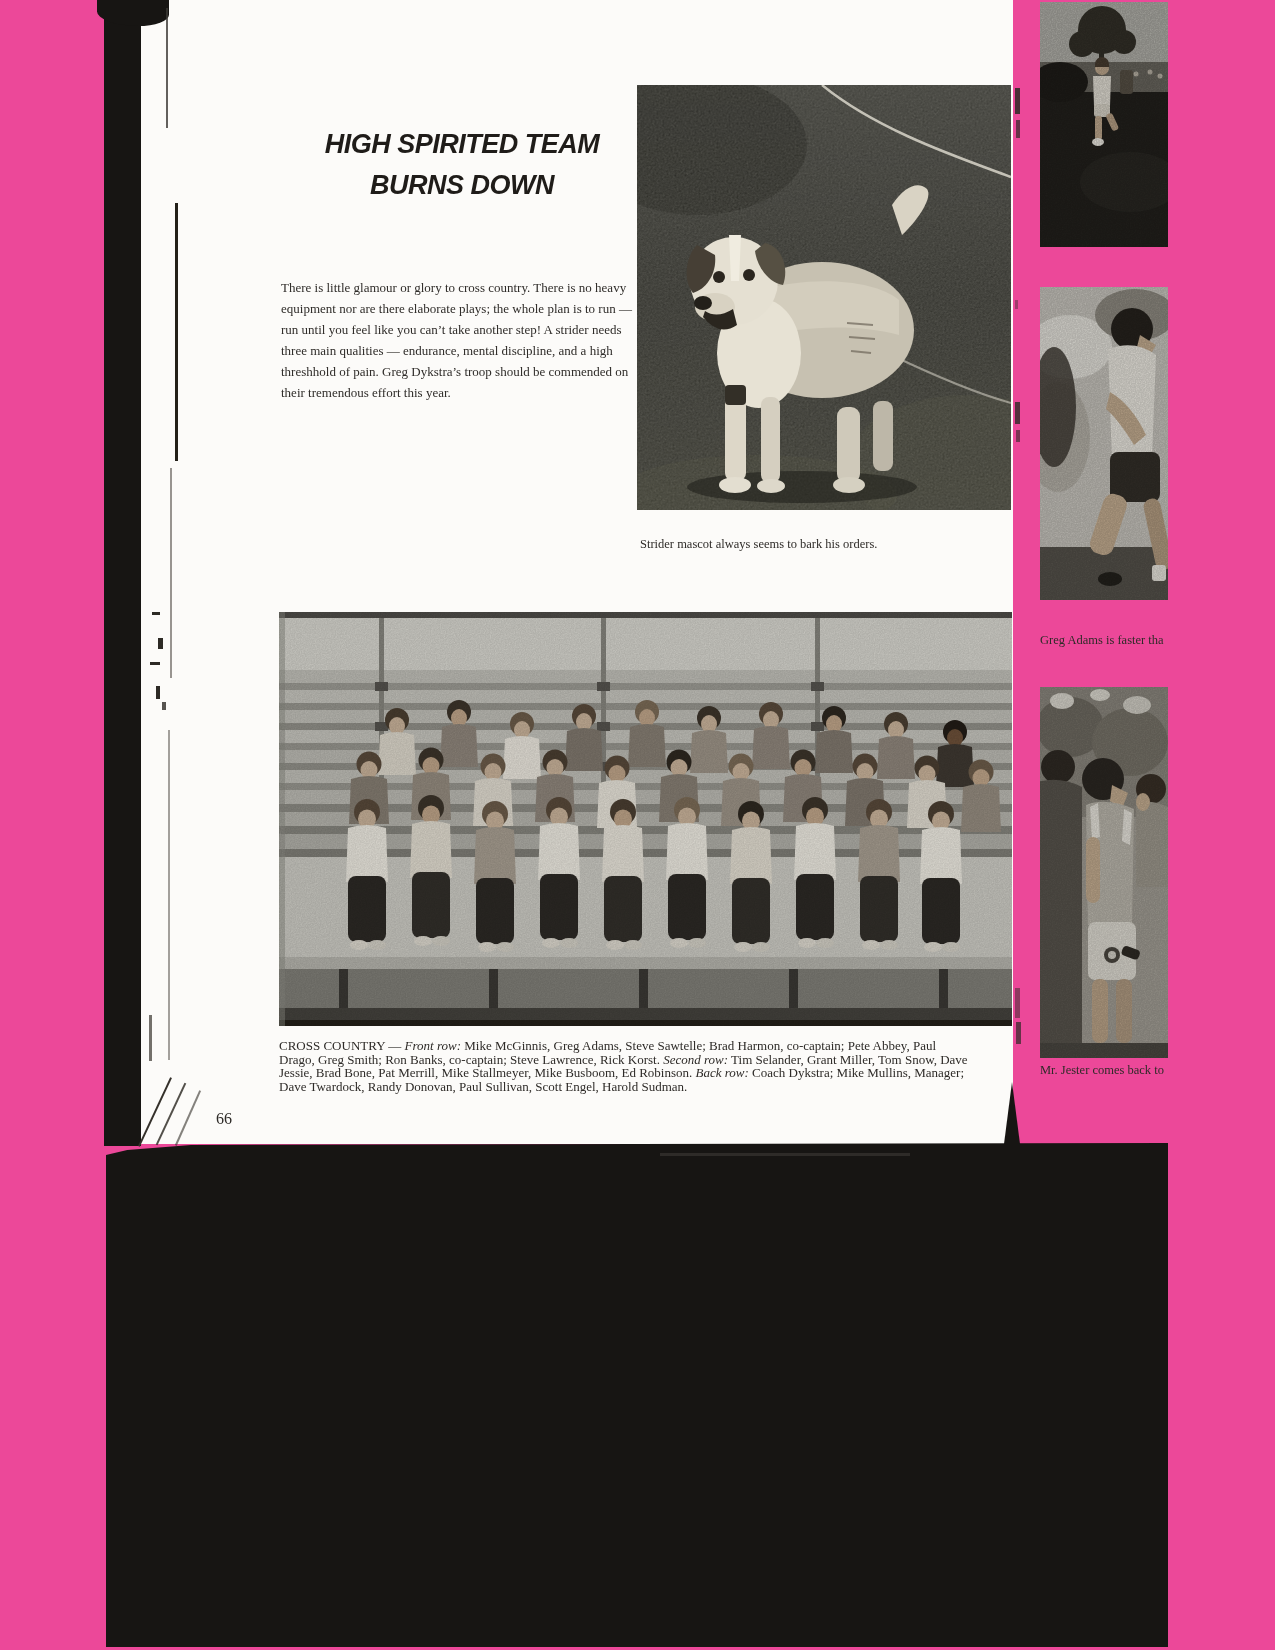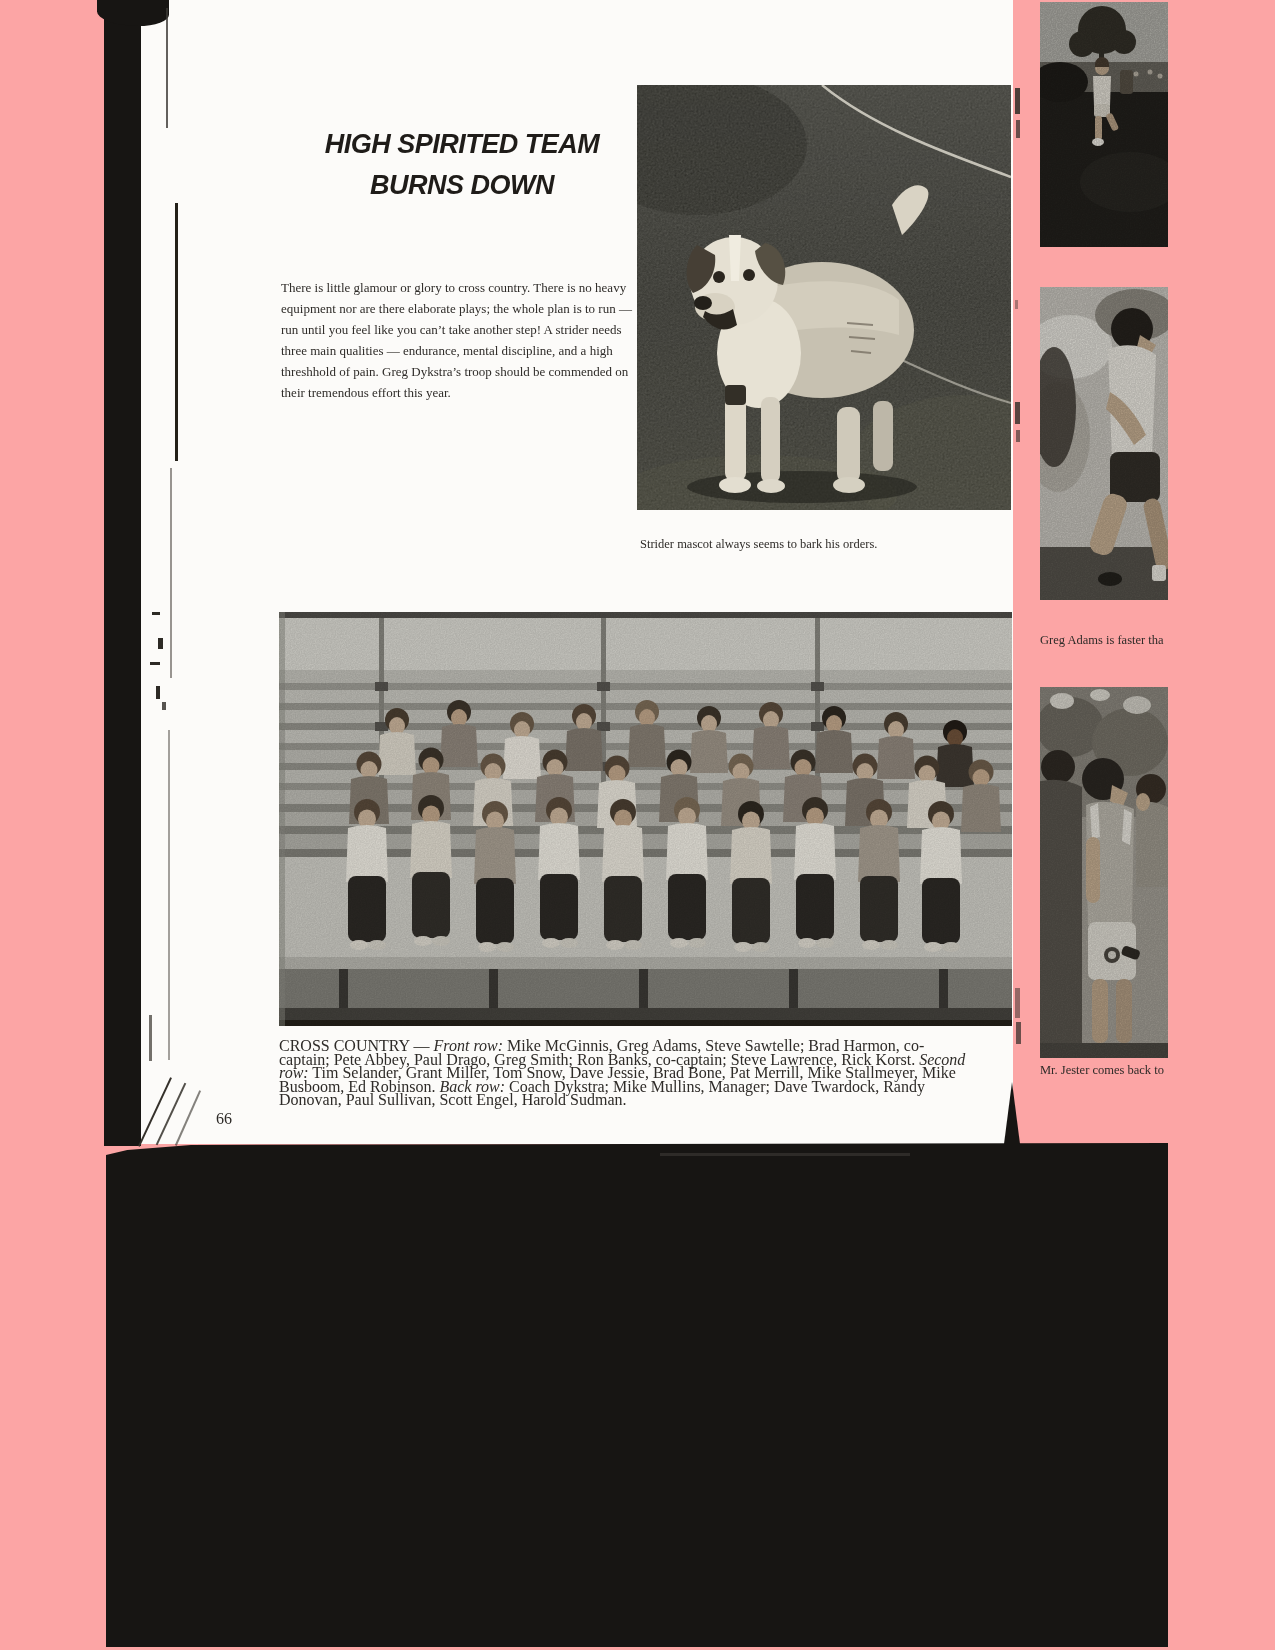--- a/index.html
+++ b/index.html
@@ -1,27 +1,27 @@
 <!DOCTYPE html>
 <html><head>
 <meta charset="utf-8">
 <style>
   html,body{margin:0;padding:0;background:#ffffff;}
-  .canvas{position:relative;width:1275px;height:1650px;background:#fca5a5;overflow:hidden;
+  .canvas{position:relative;width:1275px;height:1650px;background:#ec4899;overflow:hidden;
           font-family:"Liberation Serif", serif;color:#2e2b27;}
   .abs{position:absolute;}
   
   .ink{background:#171513;}
   .page-sheet{background:#fcfbf9;}
   
   .title{font-family:"Liberation Sans", sans-serif;font-weight:bold;font-style:italic;
          font-size:27px;line-height:41px;letter-spacing:-0.5px;color:#1f1c19;text-align:center;}
   .body-par{font-size:13px;line-height:21px;color:#2f2c29;}
   .caption{font-size:12.5px;line-height:13.5px;color:#2e2b28;}
-  .team-cap{font-size:16px;line-height:13.5px;color:#2e2b28;}
+  .team-cap{font-size:13px;line-height:13.5px;color:#2e2b28;}
   .ital{font-style:italic;}
   .pagenum{font-size:16px;color:#2e2b28;}
   .nowrap{white-space:nowrap;}
   svg{display:block;}
 </style>
 </head>
 <body>
 
 <div class="canvas">
 

